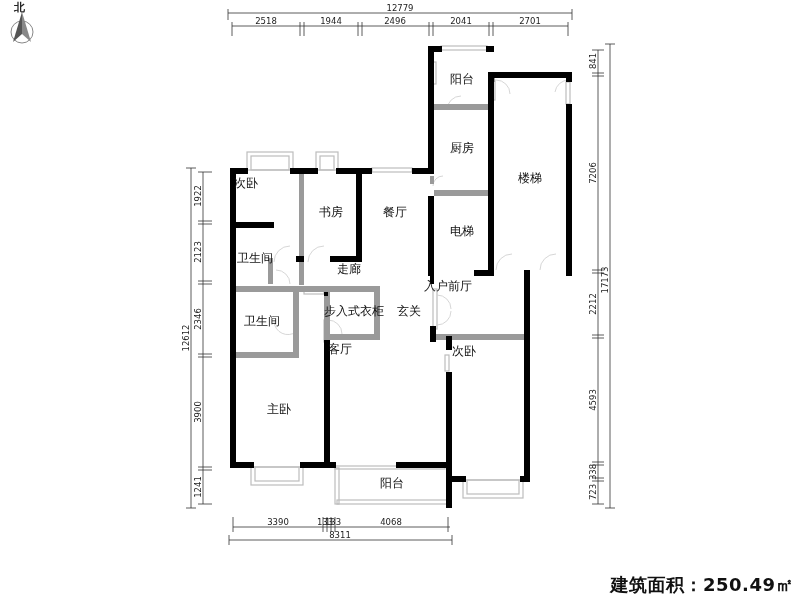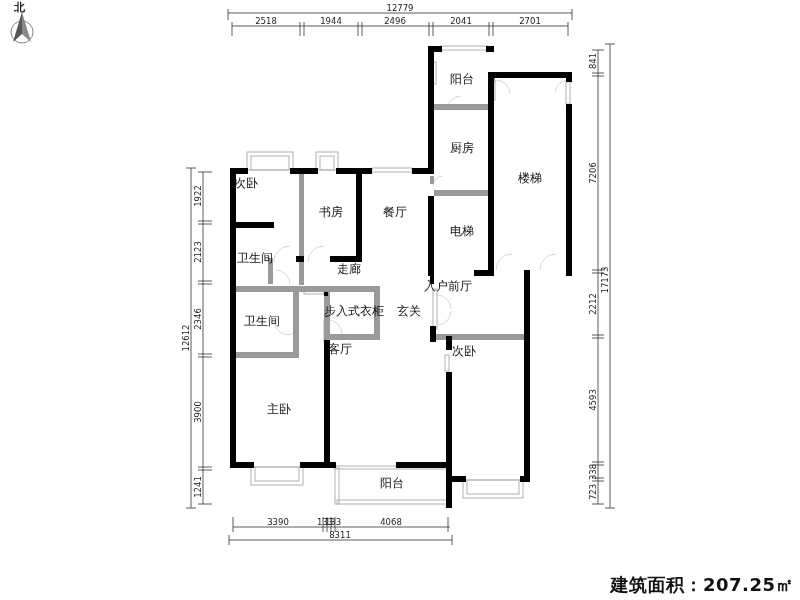--- a/index.html
+++ b/index.html
@@ -236,13 +236,13 @@
     <text class="room-label" x="244" y="325">卫生间</text>
     <text class="room-label" x="324" y="315">步入式衣柜</text>
     <text class="room-label" x="397" y="315">玄关</text>
     <text class="room-label" x="328" y="353">客厅</text>
     <text class="room-label" x="452" y="355">次卧</text>
     <text class="room-label" x="267" y="413">主卧</text>
     <text class="room-label" x="380" y="487">阳台</text>
   </g>
 </svg>
 
-<div class="area">建筑面积：207.25㎡</div>
+<div class="area">建筑面积：250.49㎡</div>
 
 </body></html>

